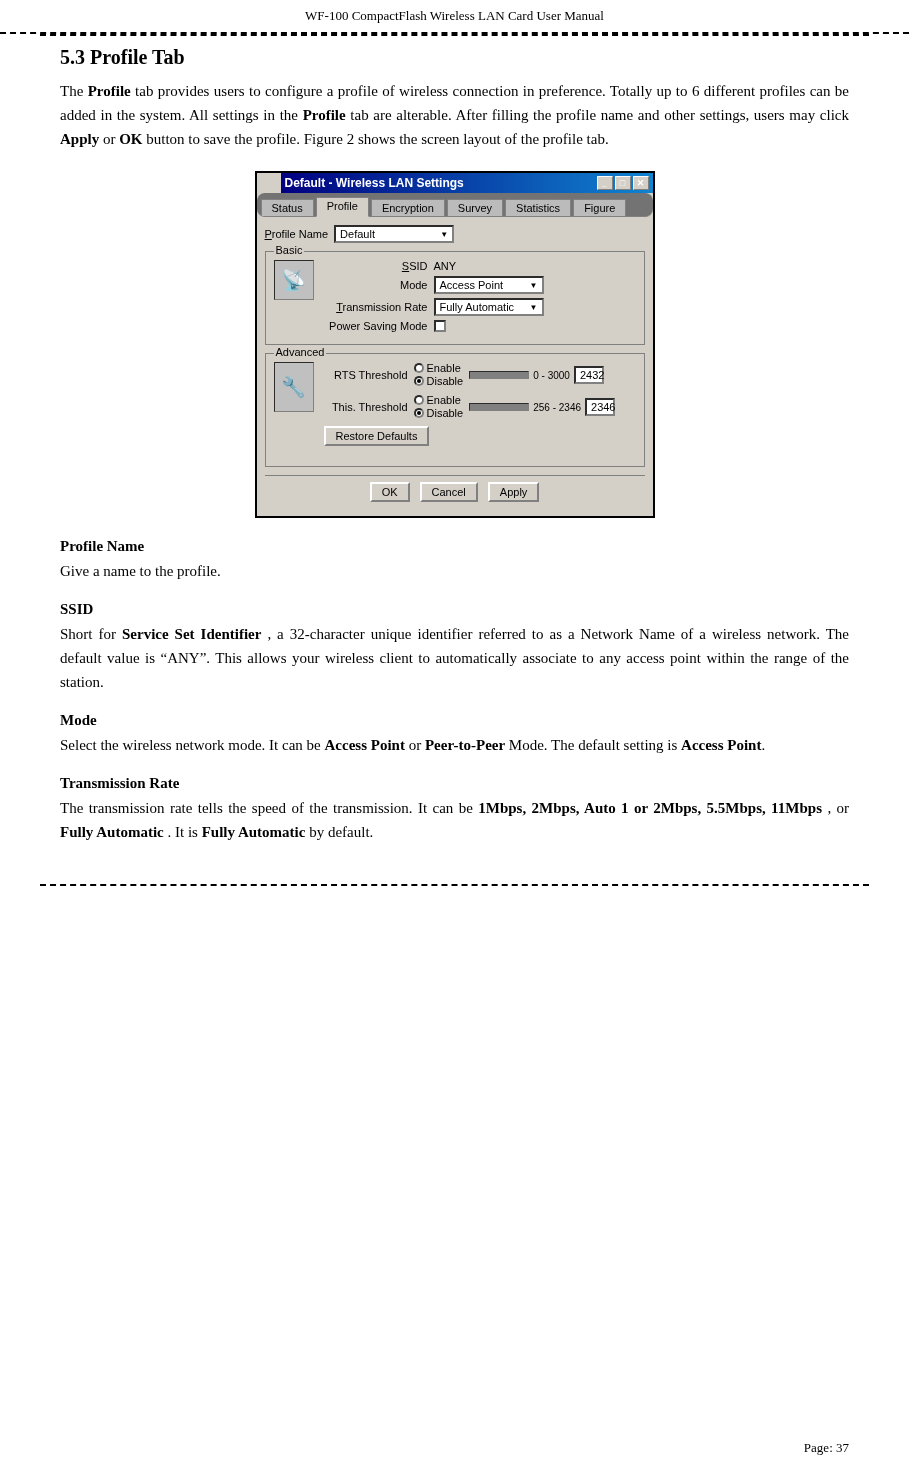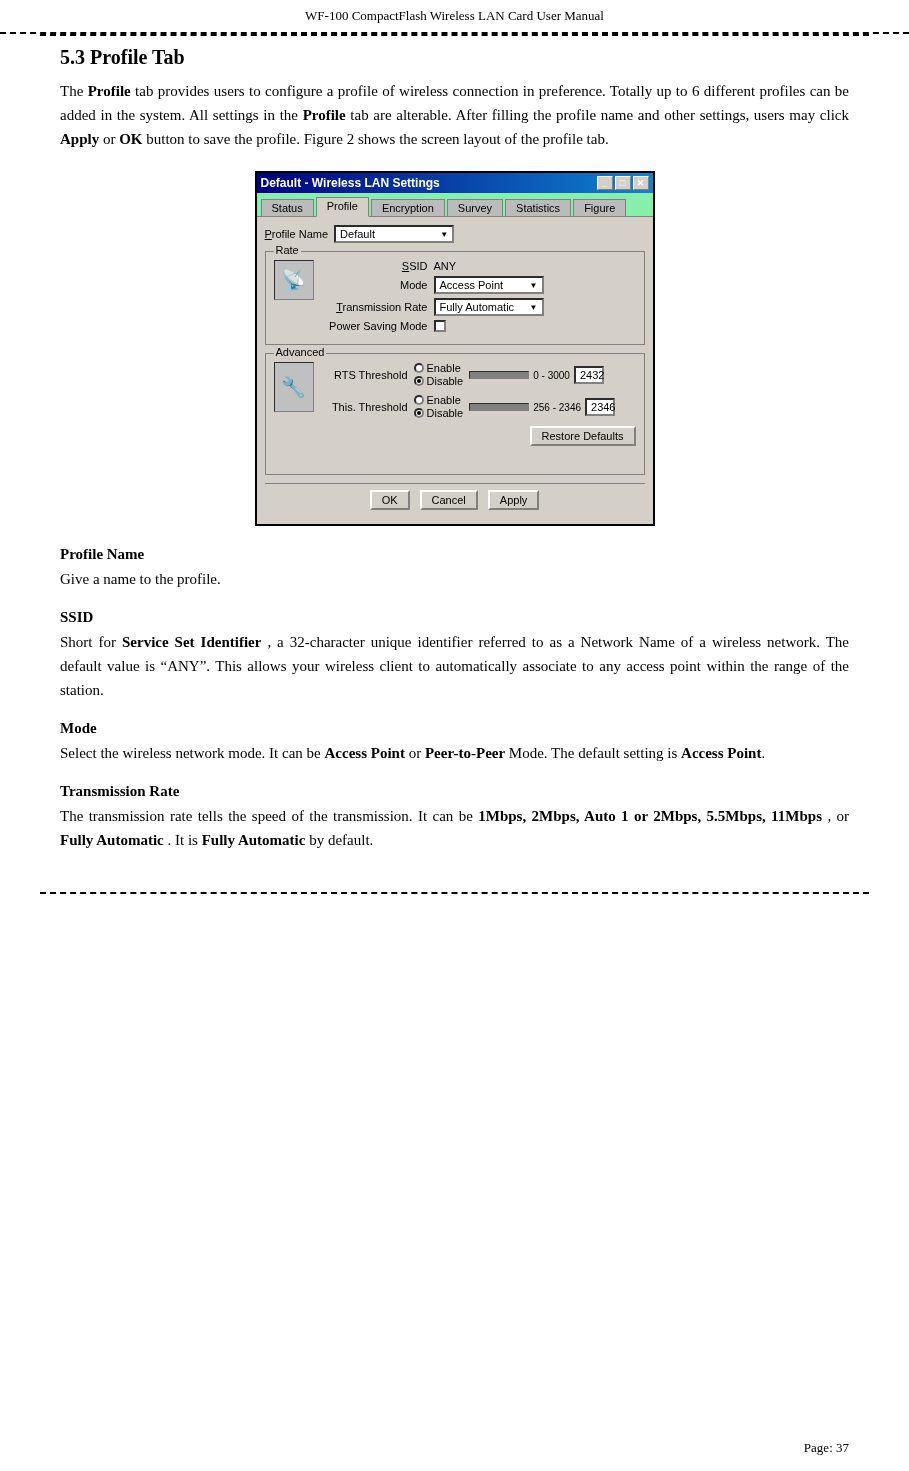--- a/index.html
+++ b/index.html
@@ -61,20 +61,21 @@
     }
 
     .dialog-titlebar {
       background: linear-gradient(to right, #000080, #1084d0);
       color: #fff;
       padding: 3px 4px;
       font-size: 12px;
       font-weight: bold;
       display: flex;
       justify-content: space-between;
+      margin-left: 24px;
     }
 
     .titlebar-buttons {
       display: flex;
       gap: 2px;
     }
 
     .titlebar-btn {
       width: 16px;
       height: 14px;
@@ -84,23 +85,24 @@
       border-bottom-color: #808080;
       font-size: 9px;
       display: flex;
       align-items: center;
       justify-content: center;
       cursor: pointer;
     }
 
     .dialog-tabs {
       display: flex;
-      background: #86efac;
+      background: #737373;
       padding: 4px 16px 0 4px;
       border-bottom: 1px solid #808080;
+      border-radius: 8px;
     }
 
     .tab {
       padding: 2px 10px;
       border: 1px solid #808080;
       background: #d4d0c8;
       font-size: 11px;
       cursor: pointer;
       margin-right: 2px;
       border-bottom: none;
@@ -359,23 +361,22 @@
     .slider-value-box {
       background: #fff;
       border: 2px inset #808080;
       padding: 1px 4px;
       font-size: 11px;
       width: 30px;
     }
 
     .restore-btn-row {
       display: flex;
-      justify-content: flex-end;
       margin-top: 6px;
-      margin-bottom: 20px;
+      margin-bottom: 12px;
     }
 
     .win-button {
       background: #d4d0c8;
       border: 2px solid;
       border-color: #fff #808080 #808080 #fff;
       padding: 2px 10px;
       font-size: 11px;
       cursor: pointer;
       font-family: Arial, sans-serif;
@@ -482,21 +483,21 @@
           </span>
           <div class="profile-dropdown">
             <div class="dropdown-field">
               <span>Default</span>
               <span class="dropdown-arrow">▼</span>
             </div>
           </div>
         </div>
 
         <div class="group-box">
-          <span class="group-label">Rate</span>
+          <span class="group-label">Basic</span>
           <div class="group-content">
 
             <div class="group-icon">
               <span class="icon-placeholder">📡</span>
             </div>
 
             <div class="fields-area">
 
               <div class="field-row">
                 <span class="field-label">

